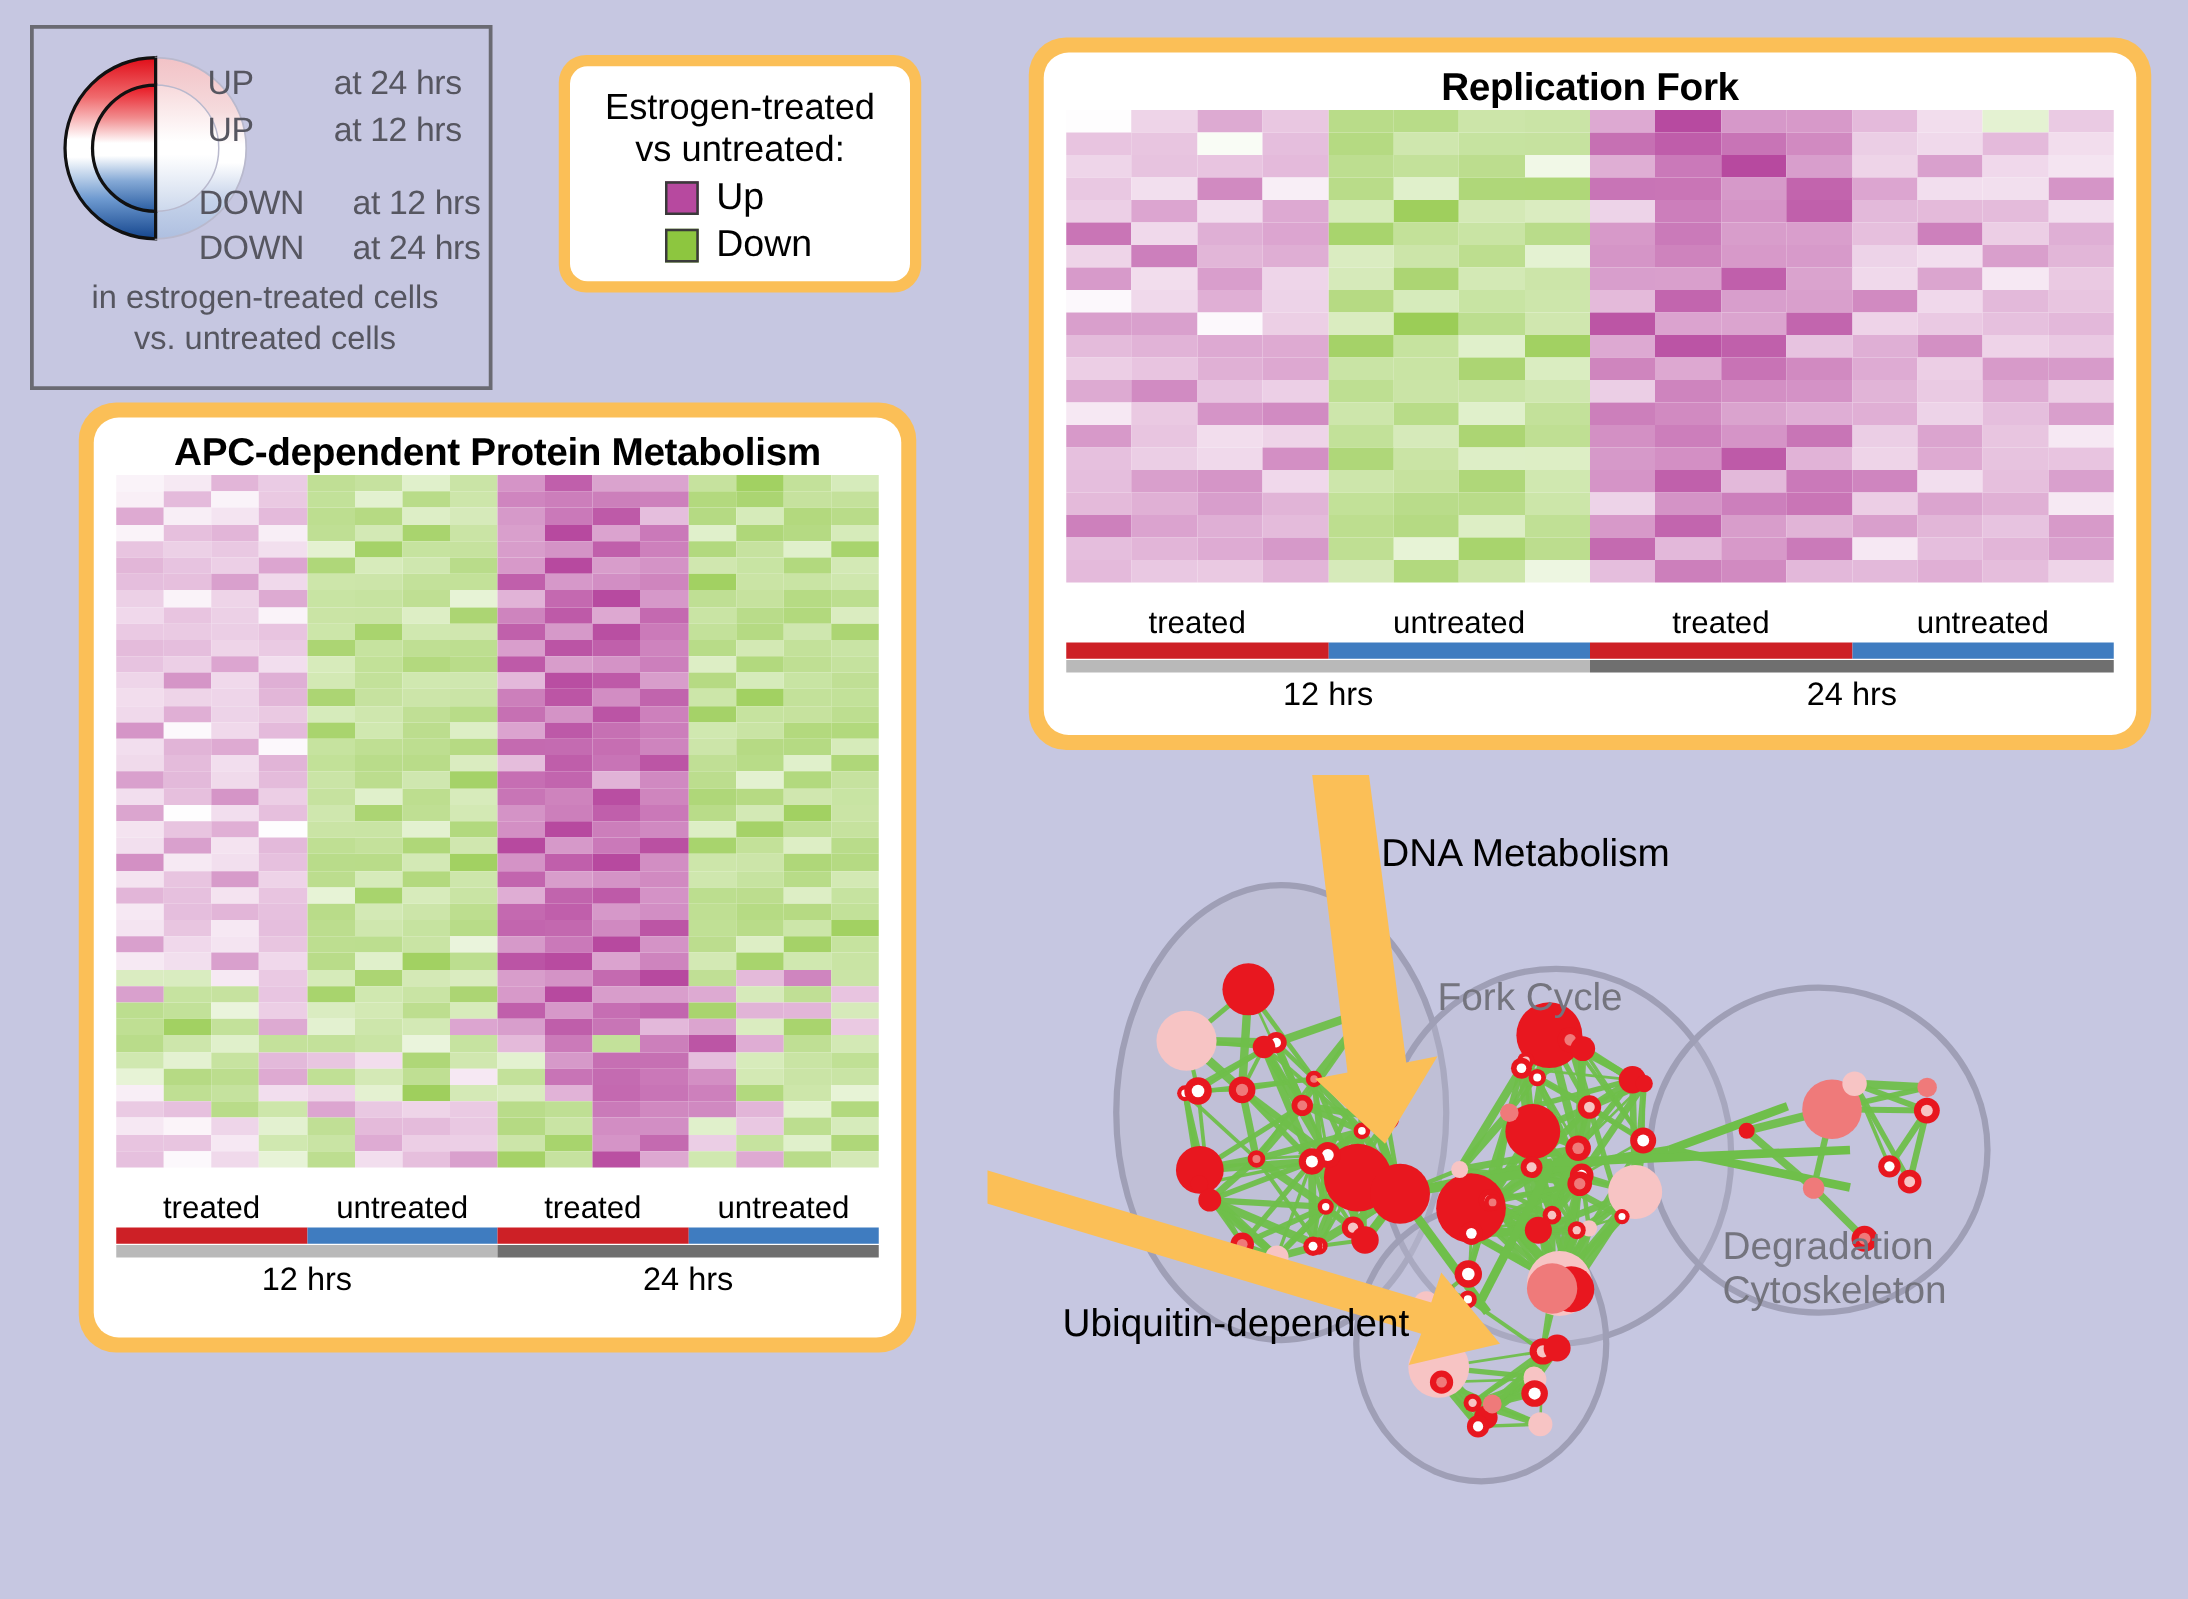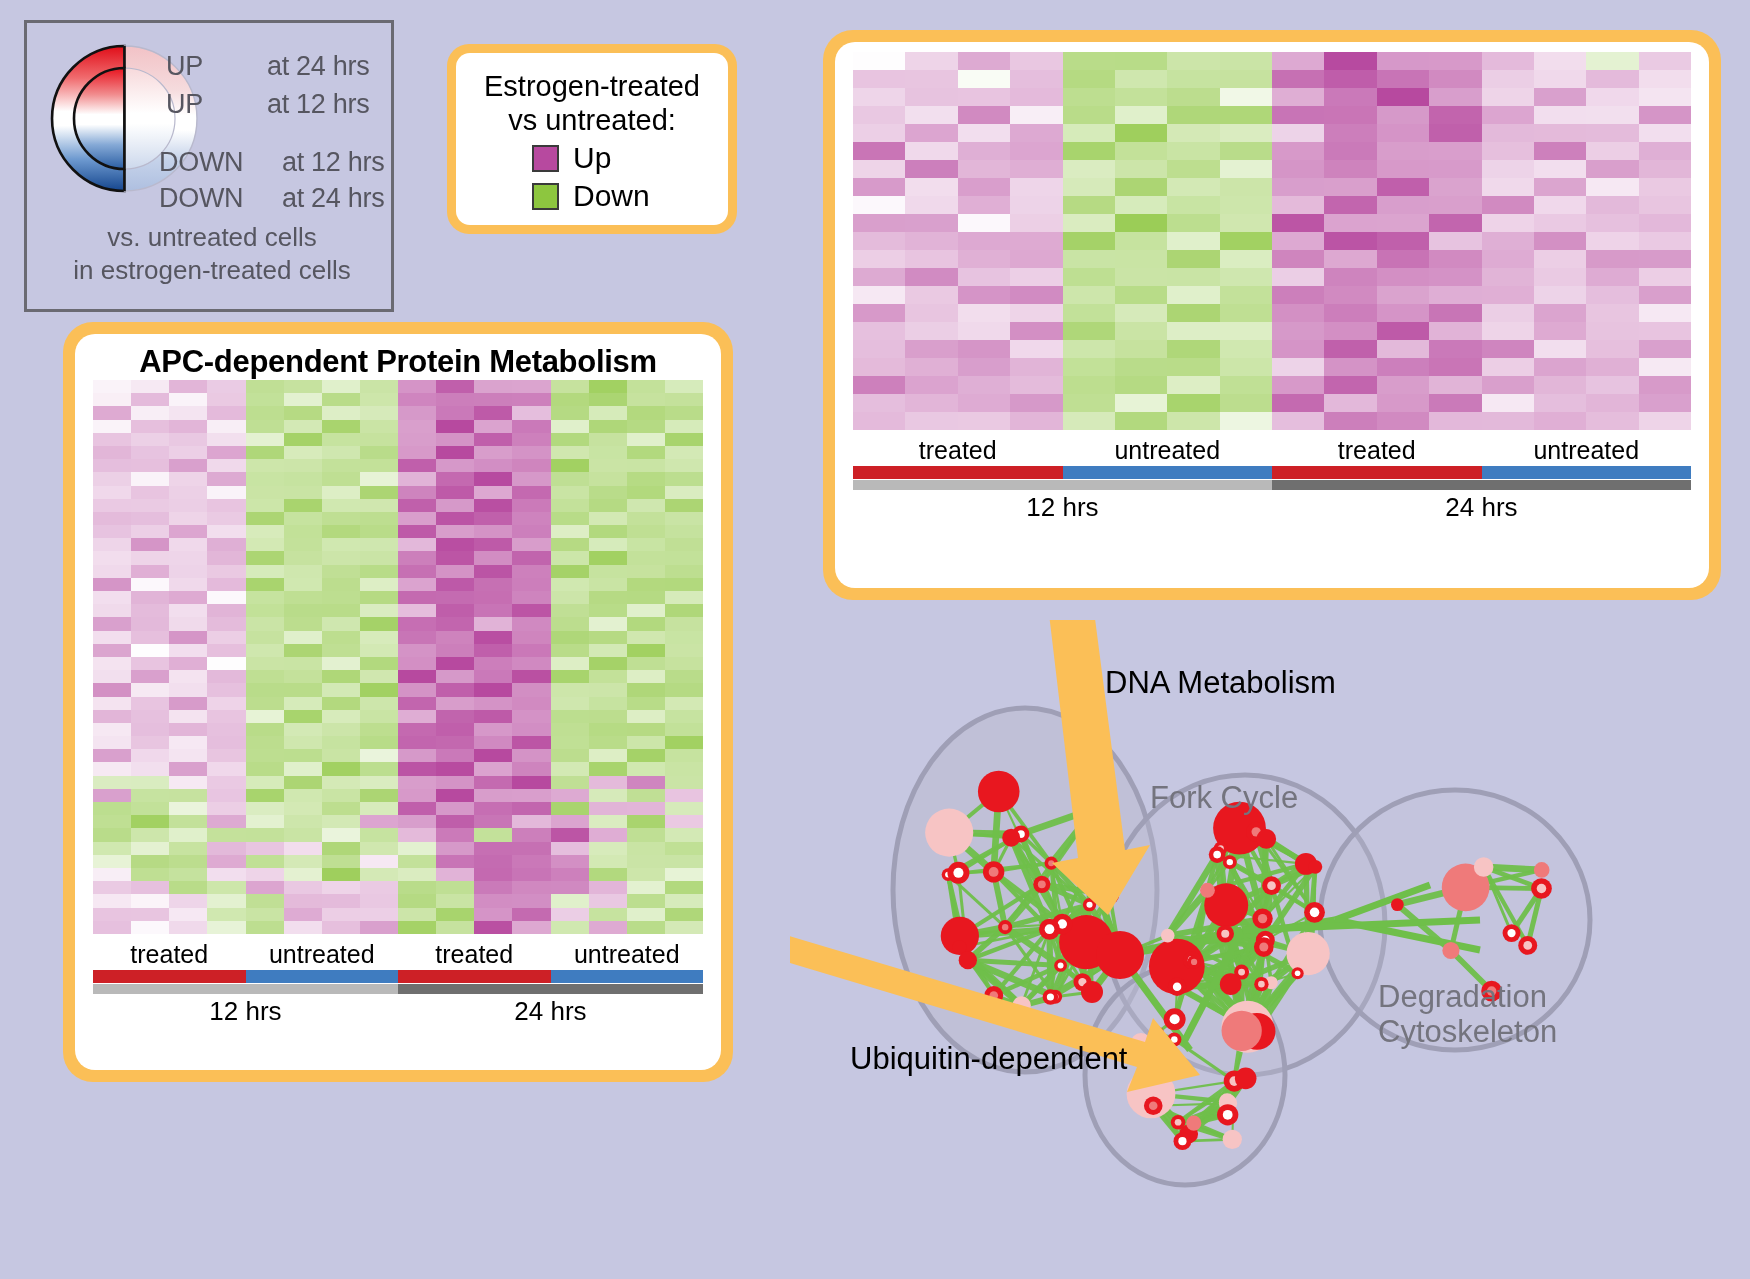--- a/index.html
+++ b/index.html
@@ -38,21 +38,21 @@
   .ud-swatch{width:27px;height:27px;border:2px solid #3a3a3a;box-sizing:border-box;}
   .ud-text{font-size:30px;color:#000;}
 
   
   .panel{background:#fbbf57;border-radius:30px;box-sizing:border-box;padding:12px;}
   .panel-inner{width:100%;height:100%;background:#fff;border-radius:20px;box-sizing:border-box;
                position:relative;padding:10px 18px 8px 18px;}
   .panel-title{text-align:center;font-size:31px;color:#000;font-weight:bold;letter-spacing:-0.3px;}
   .hm{display:grid;width:100%;}
   .hm div{width:100%;}
-  .cond-row{display:flex;width:100%;margin-top:6px;}
+  .cond-row{display:flex;width:100%;margin-top:18px;}
   .cond-row span{flex:1;text-align:center;font-size:25px;color:#000;}
   .bar-row{display:flex;width:100%;height:13px;margin-top:1px;}
   .bar-row .seg{flex:1;}
   .time-row{display:flex;width:100%;margin-top:2px;}
   .time-row span{flex:1;text-align:center;font-size:26px;color:#000;}
 
   #panel-replication{left:823px;top:30px;width:898px;height:570px;}
   #panel-apc{left:63px;top:322px;width:670px;height:760px;}
 
   
@@ -113,22 +113,22 @@
   <span class="wheel-label" style="left:139px;top:28px;">UP</span>
   <span class="wheel-label" style="left:240px;top:28px;">at 24 hrs</span>
   <span class="wheel-label" style="left:139px;top:66px;">UP</span>
   <span class="wheel-label" style="left:240px;top:66px;">at 12 hrs</span>
   <span class="wheel-label" style="left:132px;top:124px;">DOWN</span>
   <span class="wheel-label" style="left:255px;top:124px;">at 12 hrs</span>
   <span class="wheel-label" style="left:132px;top:160px;">DOWN</span>
   <span class="wheel-label" style="left:255px;top:160px;">at 24 hrs</span>
 
   <div id="legend-caption">
+    <div>in estrogen-treated cells</div>
     <div>vs. untreated cells</div>
-    <div>in estrogen-treated cells</div>
   </div>
 </div>
 
 <div class="abs" id="updown-box">
   <div id="updown-inner">
     <div id="updown-title">
       <div>Estrogen-treated</div>
       <div>vs untreated:</div>
     </div>
     <div class="ud-row">
@@ -137,20 +137,21 @@
     </div>
     <div class="ud-row">
       <span class="ud-swatch" id="sw-down" style="background: rgb(141, 198, 63);"></span>
       <span class="ud-text">Down</span>
     </div>
   </div>
 </div>
 
 <div class="abs panel" id="panel-replication">
   <div class="panel-inner">
+    <div class="panel-title">Replication Fork</div>
     <div class="hm" id="hm-rep" style="grid-template-columns: repeat(16, 1fr); grid-auto-rows: 18px;">
         <div style="background: rgb(254, 253, 254);"></div>
         <div style="background: rgb(238, 212, 232);"></div>
         <div style="background: rgb(221, 170, 210);"></div>
         <div style="background: rgb(233, 199, 225);"></div>
         <div style="background: rgb(185, 220, 137);"></div>
         <div style="background: rgb(184, 220, 136);"></div>
         <div style="background: rgb(204, 229, 169);"></div>
         <div style="background: rgb(202, 228, 166);"></div>
         <div style="background: rgb(221, 169, 210);"></div>

